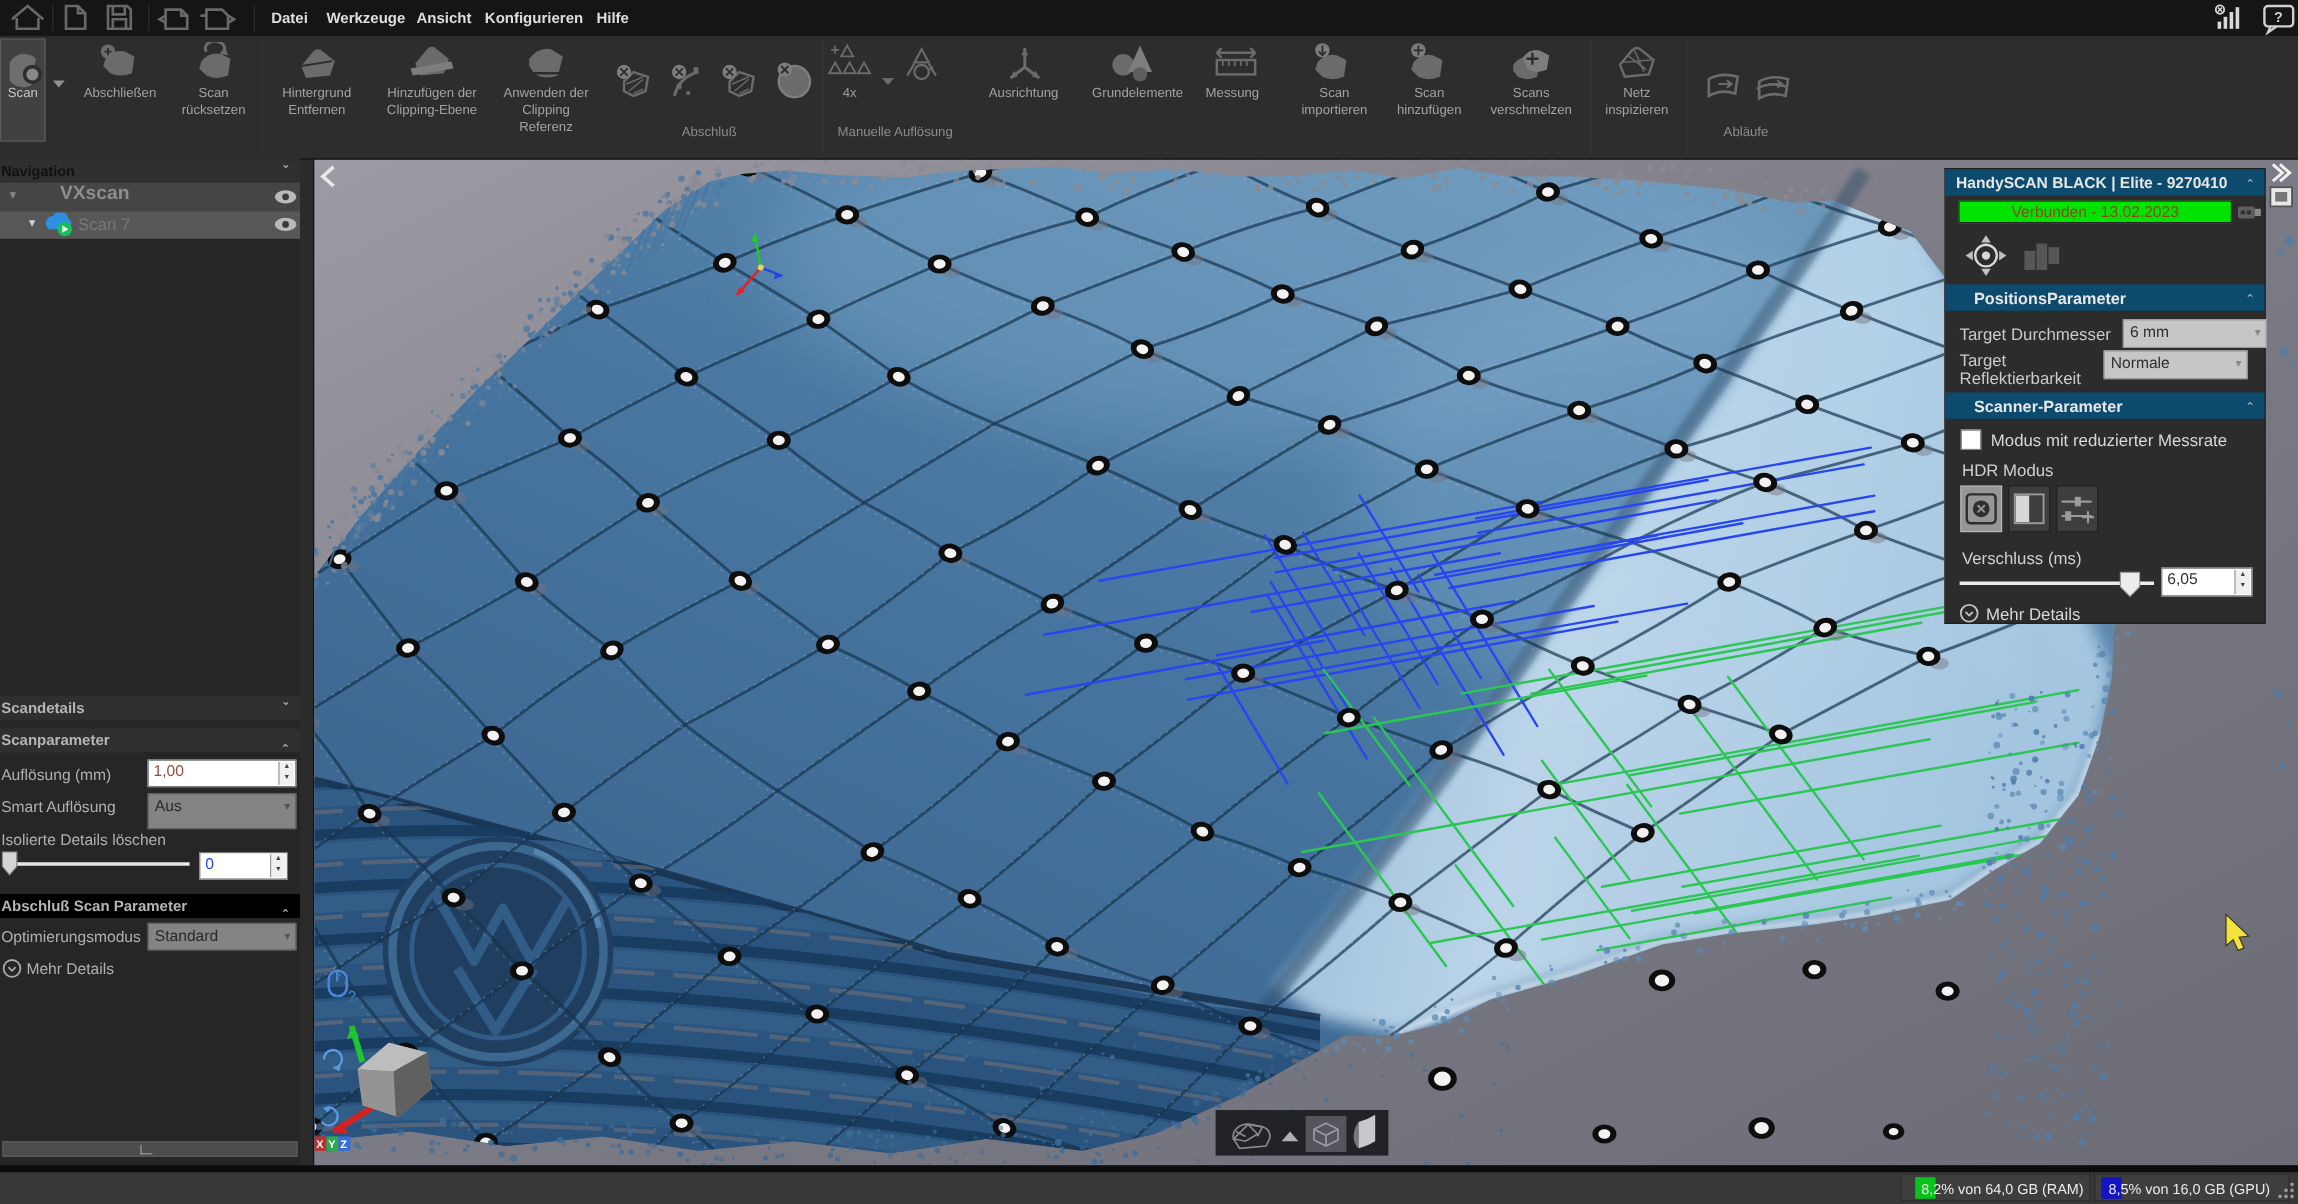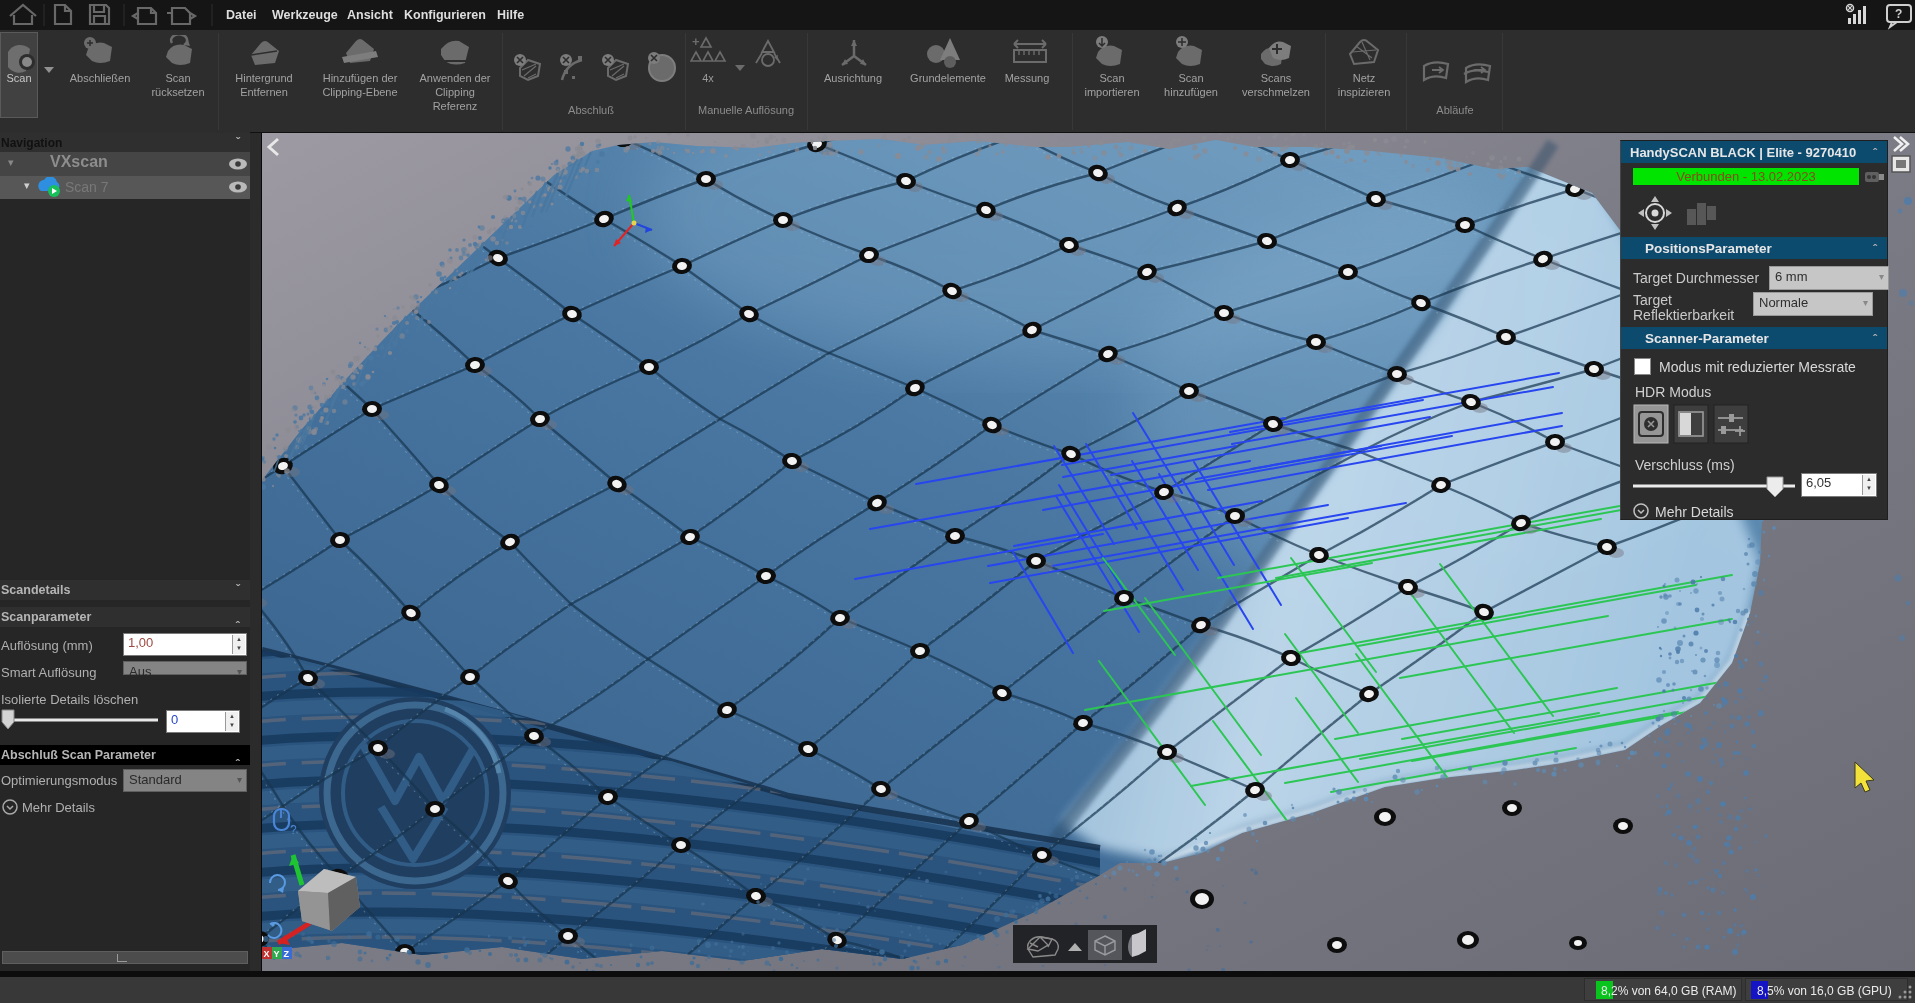--- a/index.html
+++ b/index.html
@@ -228,21 +228,21 @@
         <circle cx="10" cy="7" r="2.8" fill="#3a3a3a"></circle>
       </svg>
   </div>
 
   <div class="abs" style="left:0;top:447px;width:250px;height:20px;background:#2f2f2f;color:#b5b5b5;font-weight:bold;font-size:12.5px;padding:3px 0 0 1px;">Scandetails<span class="chev">ˇ</span></div>
   <div class="abs" style="left:0;top:474px;width:250px;height:20px;background:#2f2f2f;color:#b5b5b5;font-weight:bold;font-size:12.5px;padding:3px 0 0 1px;">Scanparameter<span class="chev" style="transform:rotate(180deg)">ˇ</span></div>
 
   <span class="lbl abs" style="left:1px;top:505px">Auflösung (mm)</span>
   <div class="inp" style="left:123px;top:500px;width:124px;height:23px;color:#9c4a42;">1,00<div class="spin">▲<br>▼</div></div>
   <span class="lbl abs" style="left:1px;top:532px">Smart Auflösung</span>
-  <div class="drop" style="left:123px;top:528px;width:124px;height:14px;">Aus<span class="dropar">▾</span></div>
+  <div class="drop" style="left:123px;top:528px;width:124px;height:30px;">Aus<span class="dropar">▾</span></div>
   <span class="lbl abs" style="left:1px;top:559px">Isolierte Details löschen</span>
   <svg width="250" height="36" style="position:absolute;left:0;top:573px">
     <line x1="8" y1="14" x2="158" y2="14" stroke="#e8e8e8" stroke-width="3"></line>
     <path d="M2,4 h12 v12 l-6,7 l-6,-7 z" fill="#d4d4d4" stroke="#888"></path>
   </svg>
   <div class="inp" style="left:166px;top:577px;width:74px;height:23px;color:#2a48c8;">0<div class="spin">▲<br>▼</div></div>
 
   <div class="abs" style="left:0;top:612px;width:250px;height:20px;background:#000000;color:#b5b5b5;font-weight:bold;font-size:12.5px;padding:3px 0 0 1px;">Abschluß Scan Parameter<span class="chev" style="transform:rotate(180deg)">ˇ</span></div>
   <span class="lbl abs" style="left:1px;top:640px">Optimierungsmodus</span>
   <div class="drop" style="left:123px;top:636px;width:124px;height:23px;">Standard<span class="dropar">▾</span></div>

